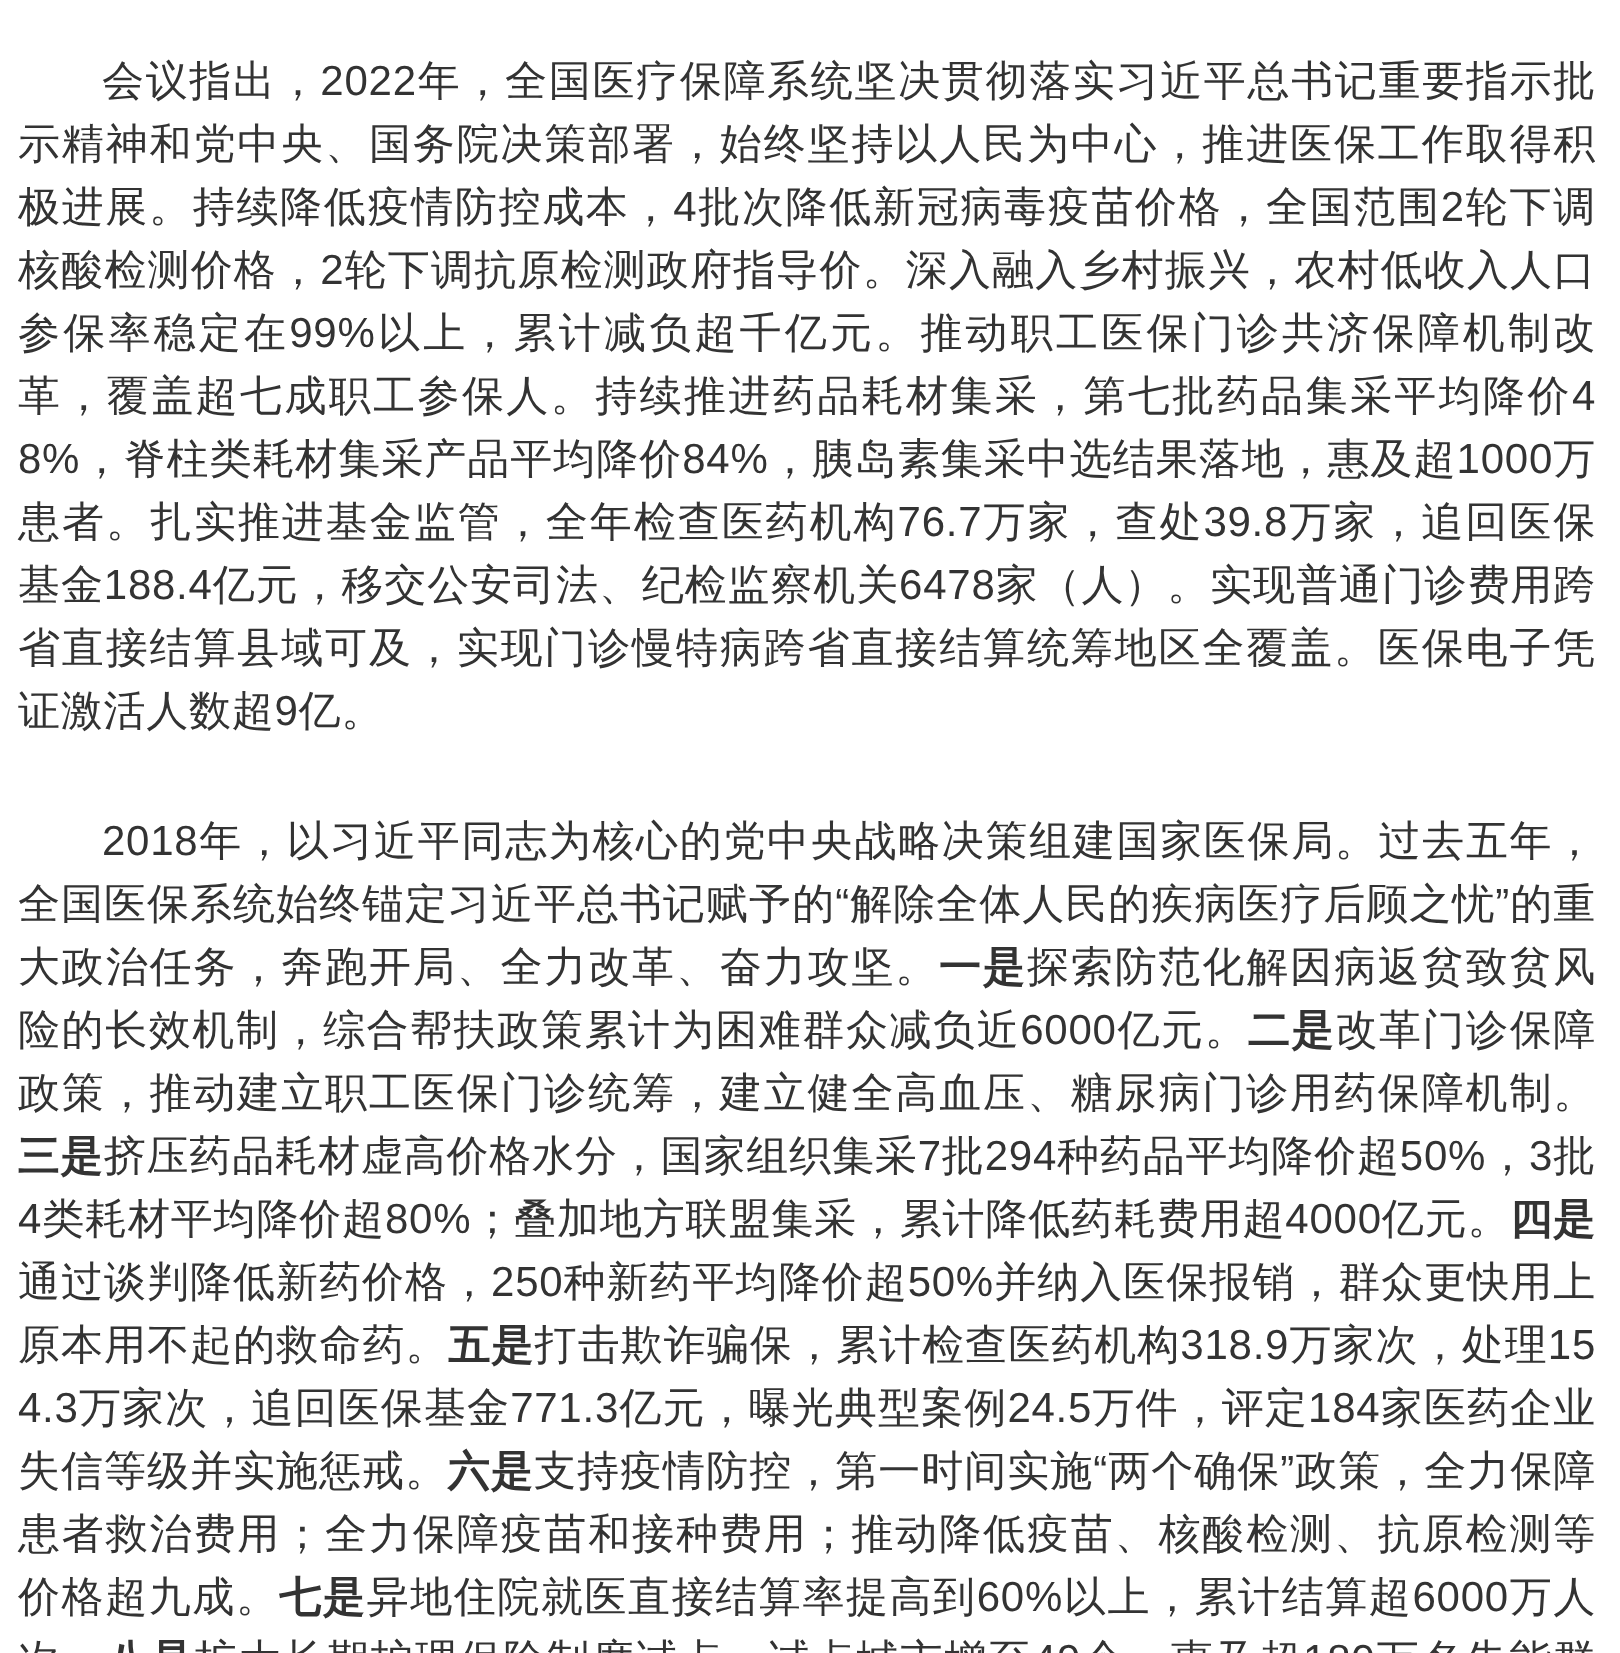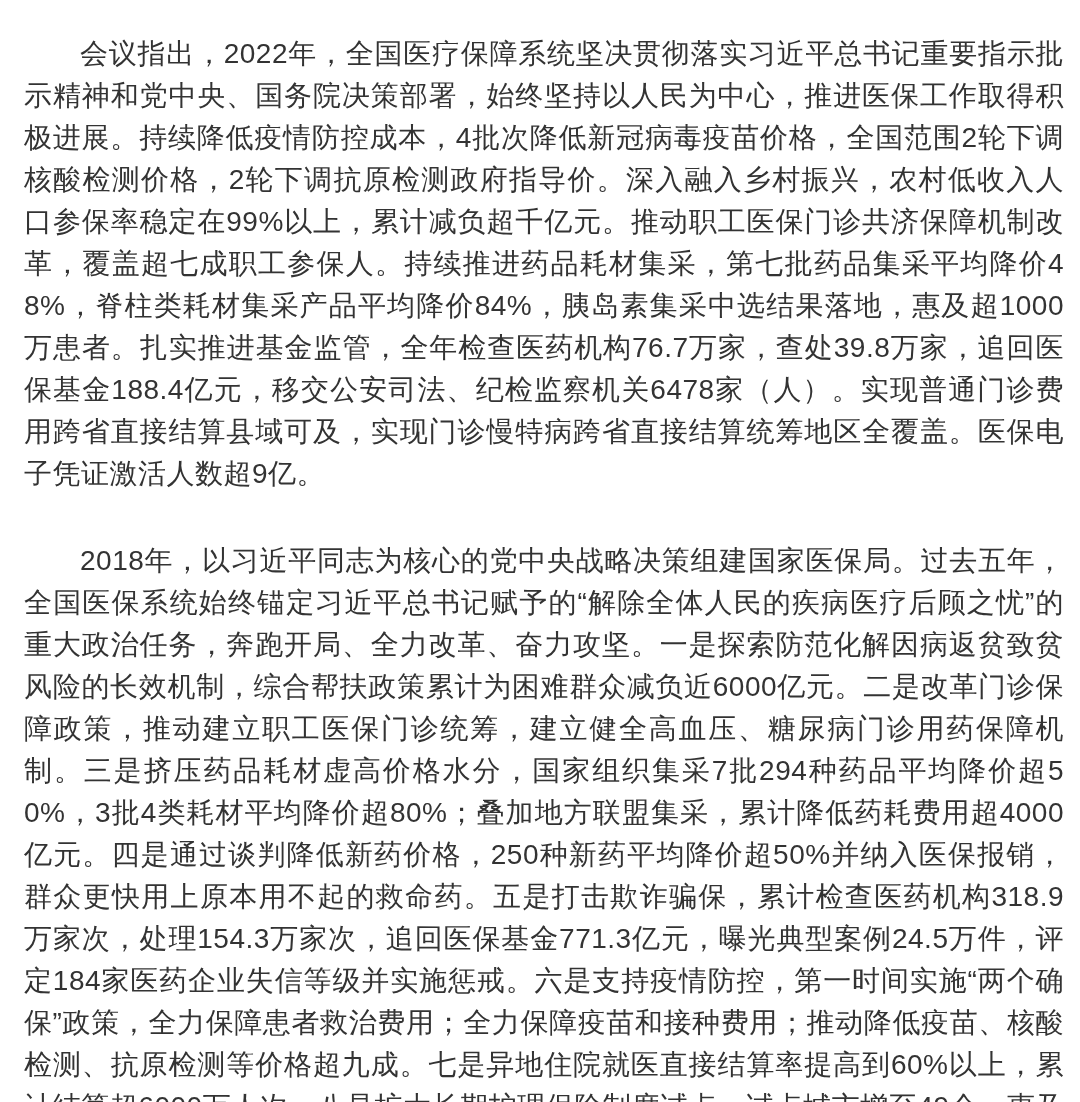--- a/index.html
+++ b/index.html
@@ -11,32 +11,32 @@
     position: relative;
     width: 1080px;
     height: 1102px;
     background: #ffffff;
     overflow: hidden;
     box-sizing: border-box;
     padding: 33px 16px 0 12px;
     font-family: "Liberation Sans", "DejaVu Sans", sans-serif;
   }
   .para {
-    margin: 0 0 45px 12px;
+    margin: 0 0 45px 0;
     font-size: 28px;
     line-height: 42px;
     letter-spacing: 0.5px;
     color: #333333;
     text-align: justify;
     text-justify: inter-ideograph;
     text-indent: 2em;
     word-break: break-all;
   }
   .para span { display: inline; }
-  .bold { font-weight: 400; }
+  .bold { font-weight: 700; }
 </style>
 </head>
 <body>
 
 <div class="page">
   <p class="para"><span>会议指出，2022年，全国医疗保障系统坚决贯彻落实习近平总书记重要指示批示精神和党中央、国务院决策部署，始终坚持以人民为中心，推进医保工作取得积极进展。持续降低疫情防控成本，4批次降低新冠病毒疫苗价格，全国范围2轮下调核酸检测价格，2轮下调抗原检测政府指导价。深入融入乡村振兴，农村低收入人口参保率稳定在99%以上，累计减负超千亿元。推动职工医保门诊共济保障机制改革，覆盖超七成职工参保人。持续推进药品耗材集采，第七批药品集采平均降价48%，脊柱类耗材集采产品平均降价84%，胰岛素集采中选结果落地，惠及超1000万患者。扎实推进基金监管，全年检查医药机构76.7万家，查处39.8万家，追回医保基金188.4亿元，移交公安司法、纪检监察机关6478家（人）。实现普通门诊费用跨省直接结算县域可及，实现门诊慢特病跨省直接结算统筹地区全覆盖。医保电子凭证激活人数超9亿。</span></p>
   <p class="para"><span>2018年，以习近平同志为核心的党中央战略决策组建国家医保局。过去五年，全国医保系统始终锚定习近平总书记赋予的“解除全体人民的疾病医疗后顾之忧”的重大政治任务，奔跑开局、全力改革、奋力攻坚。</span><span class="bold">一是</span><span>探索防范化解因病返贫致贫风险的长效机制，综合帮扶政策累计为困难群众减负近6000亿元。</span><span class="bold">二是</span><span>改革门诊保障政策，推动建立职工医保门诊统筹，建立健全高血压、糖尿病门诊用药保障机制。</span><span class="bold">三是</span><span>挤压药品耗材虚高价格水分，国家组织集采7批294种药品平均降价超50%，3批4类耗材平均降价超80%；叠加地方联盟集采，累计降低药耗费用超4000亿元。</span><span class="bold">四是</span><span>通过谈判降低新药价格，250种新药平均降价超50%并纳入医保报销，群众更快用上原本用不起的救命药。</span><span class="bold">五是</span><span>打击欺诈骗保，累计检查医药机构318.9万家次，处理154.3万家次，追回医保基金771.3亿元，曝光典型案例24.5万件，评定184家医药企业失信等级并实施惩戒。</span><span class="bold">六是</span><span>支持疫情防控，第一时间实施“两个确保”政策，全力保障患者救治费用；全力保障疫苗和接种费用；推动降低疫苗、核酸检测、抗原检测等价格超九成。</span><span class="bold">七是</span><span>异地住院就医直接结算率提高到60%以上，累计结算超6000万人次。</span><span class="bold">八是</span><span>扩大长期护理保险制度试点，试点城市增至49个，惠及超180万名失能群众。</span></p>
 </div>
 
 </body></html>

